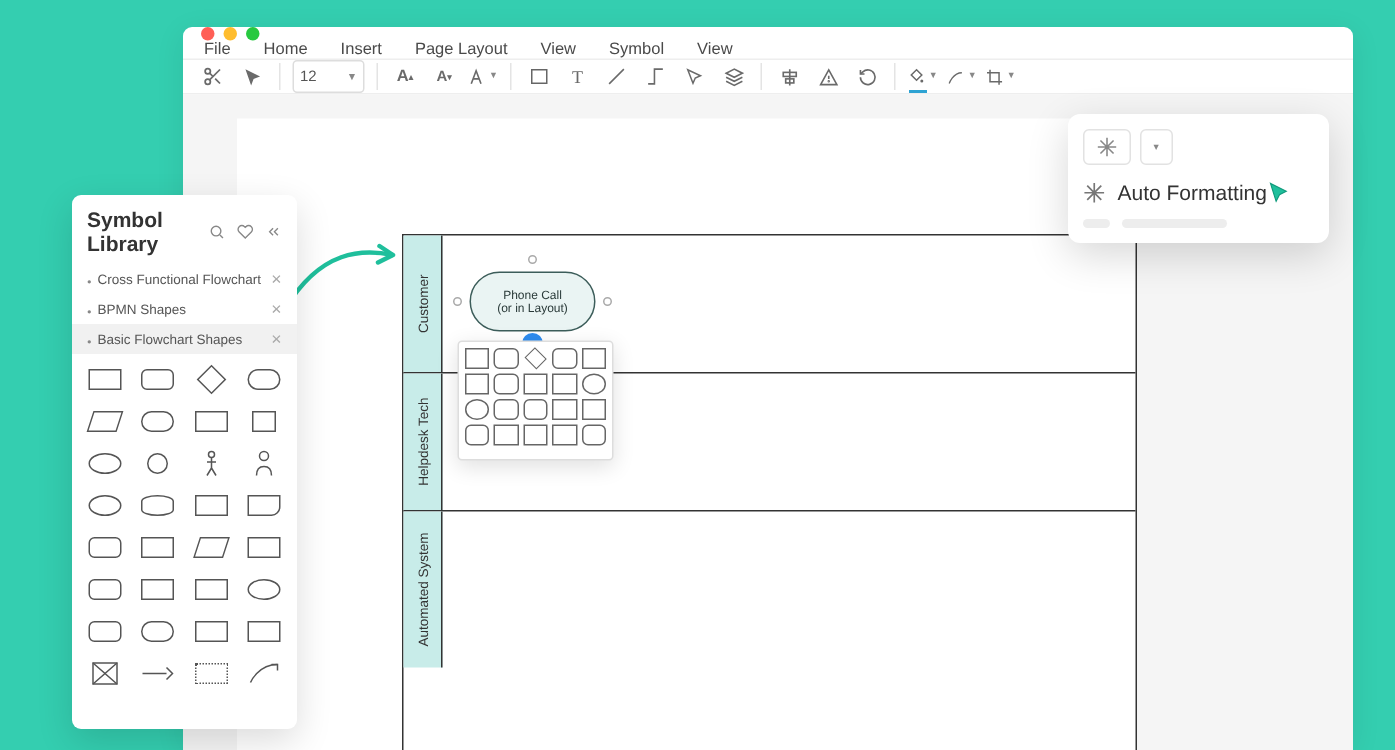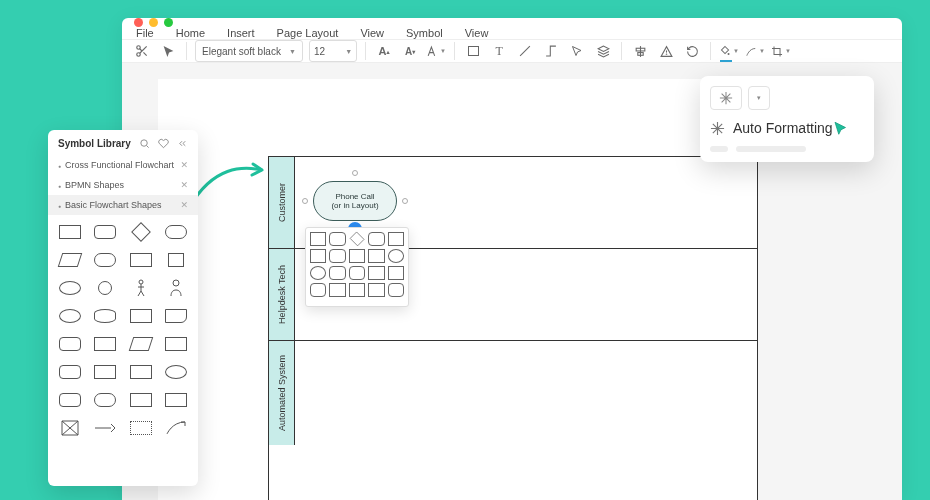--- a/index.html
+++ b/index.html
@@ -72,21 +72,21 @@
   .sp-mini.circle { border-radius:50%; }
   .sp-mini.dia { transform: rotate(45deg) scale(0.7); }
 
   .library-panel {
     position:absolute; left:48px; top:130px; width:150px; height:356px;
     background:#fff; border-radius:6px;
     box-shadow:0 8px 24px rgba(0,0,0,0.14);
     display:flex; flex-direction:column;
     overflow:hidden;
   }
-  .lib-header { display:flex; align-items:center; justify-content:space-between; padding:8px 10px 6px; font-weight:600; font-size:10px; color:#333; }
+  .lib-header { display:flex; align-items:center; justify-content:space-between; padding:8px 10px 6px; font-weight:600; font-size:14px; color:#333; }
   .lib-header-icons { display:flex; gap:8px; color:#888; font-size:10px; }
   .lib-cats { font-size:9px; color:#555; }
   .lib-cat { display:flex; align-items:center; justify-content:space-between; padding:5px 10px; cursor:pointer; }
   .lib-cat .bullet { font-size:5px; margin-right:4px; color:#888; }
   .lib-cat.active { background:#f1f1f1; }
   .lib-cat .close-x { color:#aaa; font-size:9px; }
   .lib-grid { flex:1; padding:6px 8px; display:grid; grid-template-columns:repeat(4,1fr); grid-auto-rows:22px; gap:6px 8px; overflow:hidden; }
   .shape-cell { display:flex; align-items:center; justify-content:center; }
   .sh { width:22px; height:14px; border:1px solid #555; }
   .sh.square { width:16px; height:14px; }
@@ -98,21 +98,21 @@
   .sh.para { transform:skewX(-18deg); width:20px; }
   .sh.cyl { border-radius:50%/30%; }
   .sh.doc { border-radius:0 0 6px 0; }
 
   .arrow-anno {
     position:absolute; left:188px; top:160px; width:80px; height:52px;
     pointer-events:none;
   }
 
   .auto-popover {
-    position:absolute; right:56px; top:76px; width:174px;
+    position:absolute; right:44px; top:76px; width:174px;
     background:#fff; border-radius:8px;
     box-shadow:0 8px 28px rgba(0,0,0,0.16);
     padding:10px;
   }
   .ap-row1 { display:flex; gap:6px; margin-bottom:10px; }
   .ap-btn { border:1px solid #e2e2e2; border-radius:4px; padding:4px 8px; display:flex; align-items:center; gap:4px; color:#666; font-size:10px; cursor:pointer; }
   .ap-main { display:flex; align-items:center; gap:8px; font-size:14px; color:#333; font-weight:500; margin-bottom:10px; }
   .sparkle { color:#999; font-size:14px; }
   .ap-skel { display:flex; gap:8px; align-items:center; }
   .sk-pill { height:6px; border-radius:3px; background:#ededed; }
@@ -154,24 +154,20 @@
           <line x1="14.47" y1="14.48" x2="20" y2="20"></line>
           <line x1="8.12" y1="8.12" x2="12" y2="12"></line>
         </svg>
     </div>
     <div class="tb-icon">
       <svg width="13" height="13" viewBox="0 0 24 24" fill="currentColor">
           <path d="M3 2l7 20 3-8 8-3z"></path>
         </svg>
     </div>
     <div class="tb-sep"></div>
-    <div class="font-select">
-      <span>Elegant soft black</span>
-      <span class="caret">▼</span>
-    </div>
     <div class="fontsize-select">
       <span>12</span>
       <span class="caret">▼</span>
     </div>
     <div class="tb-sep"></div>
     <div class="tb-icon" style="font-size:11px; font-weight:600;">A<sup style="font-size:6px;">▴</sup></div>
     <div class="tb-icon" style="font-size:10px; font-weight:600;">A<sup style="font-size:6px;">▾</sup></div>
     <div class="tb-icon">
       <svg width="13" height="13" viewBox="0 0 24 24" fill="none" stroke="currentColor" stroke-width="2">
           <path d="M4 20l6-16 6 16M6.5 14h7"></path>

